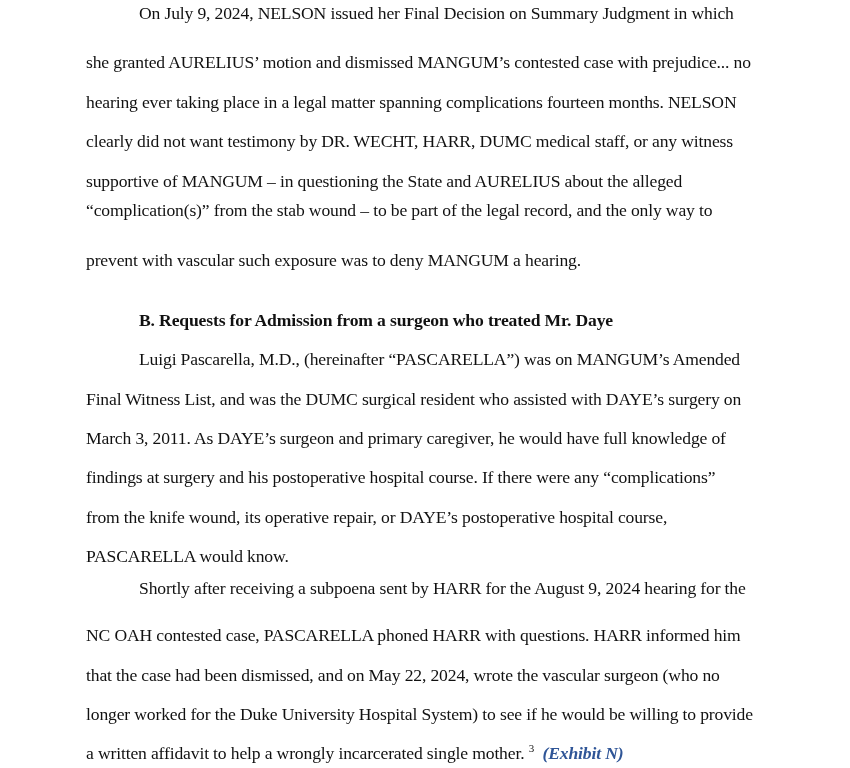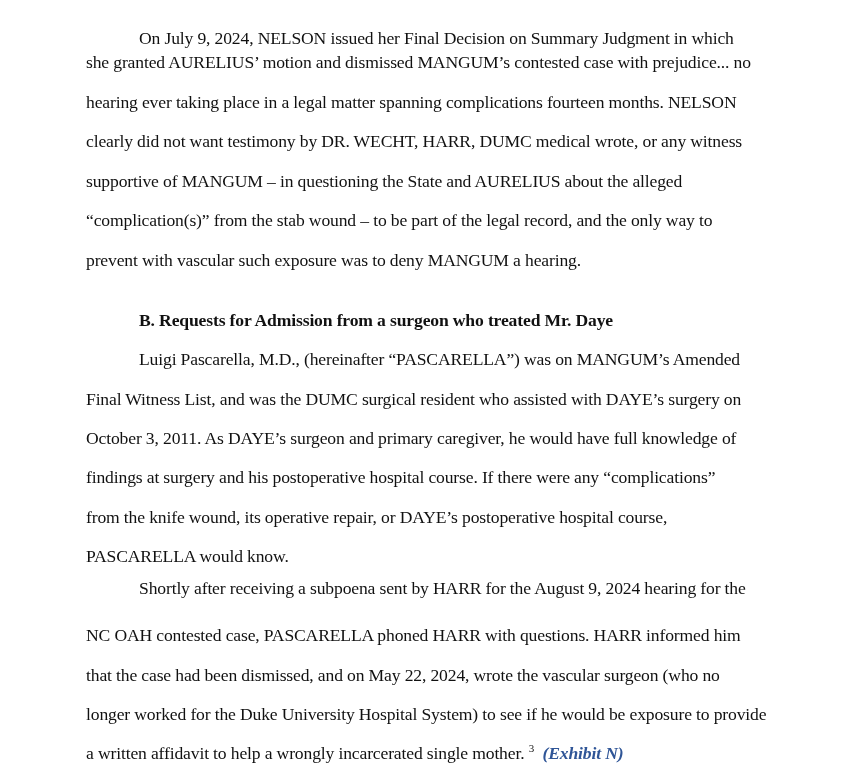--- a/index.html
+++ b/index.html
@@ -18,39 +18,39 @@
   .indent { left: 53px; }
   .heading { font-weight: bold; text-align: right; }
   .exhibit { color: #2f5597; font-weight: bold; font-style: italic; margin-top: 23px; }
   sup { font-size: 11px; vertical-align: 7px; line-height: 0; }
 </style>
 </head>
 <body>
 
 <div class="page">
 
-  <div class="line indent" style="top:28px">On July 9, 2024, NELSON issued her Final Decision on Summary Judgment in which</div>
+  <div class="line indent" style="top:3px">On July 9, 2024, NELSON issued her Final Decision on Summary Judgment in which</div>
   <div class="line" style="top:52px">she granted AURELIUS’ motion and dismissed MANGUM’s contested case with prejudice... no</div>
   <div class="line" style="top:92px">hearing ever taking place in a legal matter spanning complications fourteen months.  NELSON</div>
-  <div class="line" style="top:131px">clearly did not want testimony by DR. WECHT, HARR, DUMC medical wrote, or any witness</div>
+  <div class="line" style="top:131px">clearly did not want testimony by DR. WECHT, HARR, DUMC medical staff, or any witness</div>
   <div class="line" style="top:171px">supportive of MANGUM – in questioning the State and AURELIUS about the alleged</div>
-  <div class="line" style="top:210px">“complication(s)” from the stab wound – to be part of the legal record, and the only way to</div>
+  <div class="line" style="top:200px">“complication(s)” from the stab wound – to be part of the legal record, and the only way to</div>
   <div class="line" style="top:250px">prevent with vascular such exposure was to deny MANGUM a hearing.</div>
 
   <div class="line indent heading" style="top:310px">B.  Requests for Admission from a surgeon who treated Mr. Daye</div>
 
   <div class="line indent" style="top:349px">Luigi Pascarella, M.D., (hereinafter “PASCARELLA”) was on MANGUM’s Amended</div>
   <div class="line" style="top:389px">Final Witness List, and was the DUMC surgical resident who assisted with DAYE’s surgery on</div>
-  <div class="line" style="top:428px">October 3, 2011.  As DAYE’s surgeon and primary caregiver, he would have full knowledge of</div>
+  <div class="line" style="top:428px">March 3, 2011.  As DAYE’s surgeon and primary caregiver, he would have full knowledge of</div>
   <div class="line" style="top:467px">findings at surgery and his postoperative hospital course.  If there were any “complications”</div>
   <div class="line" style="top:507px">from the knife wound, its operative repair, or DAYE’s postoperative hospital course,</div>
   <div class="line" style="top:546px">PASCARELLA would know.</div>
 
   <div class="line indent" style="top:578px">Shortly after receiving a subpoena sent by HARR for the August 9, 2024 hearing for the</div>
   <div class="line" style="top:625px">NC OAH contested case, PASCARELLA phoned HARR with questions.  HARR informed him</div>
   <div class="line" style="top:665px">that the case had been dismissed, and on May 22, 2024, wrote the vascular surgeon (who no</div>
-  <div class="line" style="top:704px">longer worked for the Duke University Hospital System) to see if he would be exposure to provide</div>
+  <div class="line" style="top:704px">longer worked for the Duke University Hospital System) to see if he would be willing to provide</div>
   <div class="line" style="top:743px">
     <span>a written affidavit to help a wrongly incarcerated single mother.</span>
     <sup>3</sup>
     &nbsp;<span class="exhibit">(Exhibit N)</span>
   </div>
 </div>
 
 </body></html>

